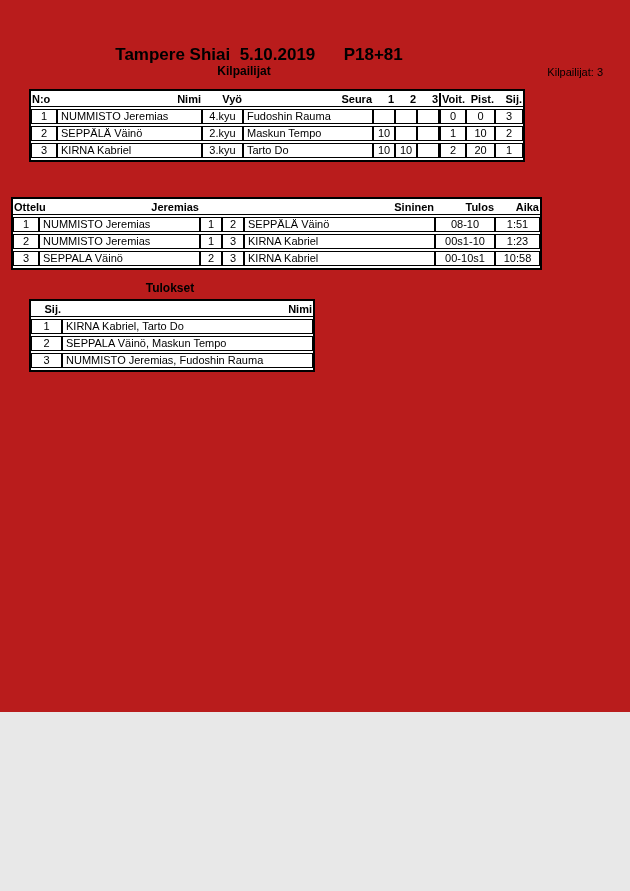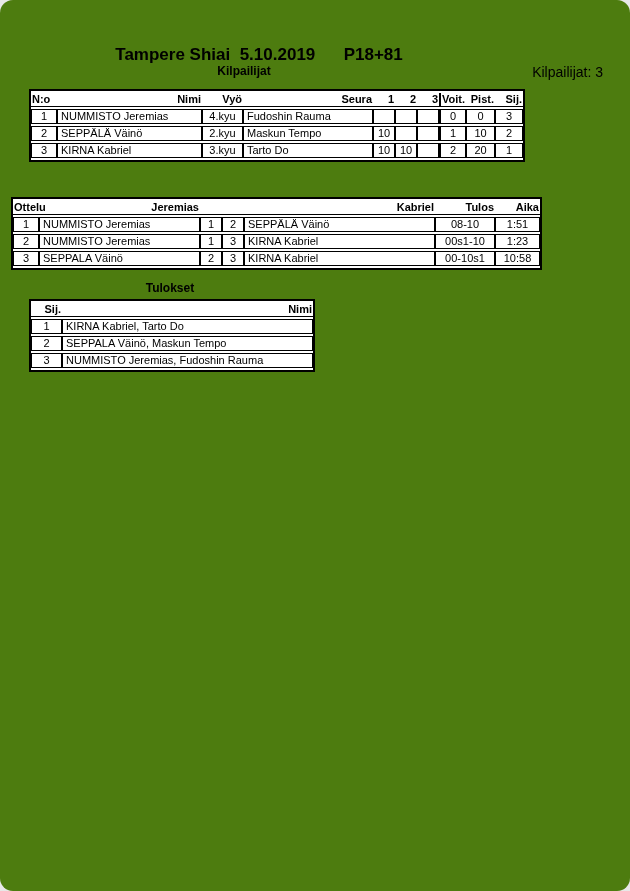--- a/index.html
+++ b/index.html
@@ -1,32 +1,32 @@
 <!DOCTYPE html>
 <html><head>
 <meta charset="utf-8">
 <style>
   html,body{margin:0;padding:0;background:#e8e8e8;}
   .page{
-    position:relative;width:630px;height:891px;background:#4d7c0f;
+    position:relative;width:630px;height:712px;background:#b91c1c;
     font-family:"Liberation Sans","DejaVu Sans",sans-serif;color:#000;
-    margin:0 auto;overflow:hidden;border-radius:13px;
+    margin:0 auto;overflow:hidden;
   }
   .title{
     position:absolute;top:46px;left:0;width:518px;text-align:center;
     font-size:17px;line-height:17px;font-weight:bold;white-space:pre;
   }
   .sectitle{
     position:absolute;font-size:12px;line-height:14px;font-weight:bold;text-align:center;
   }
   .sub-kilpailijat{top:64px;left:8px;width:472px;}
   .sub-ottelut{top:177px;left:0;width:552px;}
   .sub-tulokset{top:281px;left:0;width:340px;}
   .count{
-    position:absolute;top:67px;right:27px;font-size:14px;line-height:11px;
+    position:absolute;top:67px;right:27px;font-size:11px;line-height:11px;
   }
   .twrap{position:absolute;border:2px solid #000;background:#fff;}
   .t1{left:29px;top:89px;}
   .t2{left:11px;top:197px;}
   .t3{left:29px;top:299px;}
   table{border-collapse:separate;border-spacing:0 2px;table-layout:fixed;}
   .t1 table{width:492px;}
   .t2 table{width:527px;}
   .t3 table{width:282px;}
   th,td{
@@ -130,21 +130,21 @@
         <col style="width:191px">
           <col style="width:60px">
           <col style="width:45px">
       </colgroup>
       <thead>
         <tr>
           <th class="al">Ottelu</th>
           <th>Jeremias</th>
           <th></th>
           <th></th>
-          <th>Kabriel</th>
+          <th>Sininen</th>
           <th>Tulos</th>
           <th>Aika</th>
         </tr>
       </thead>
       <tbody>
         <tr>
           <td class="c">1</td>
           <td class="l">NUMMISTO Jeremias</td>
           <td class="c">1</td>
           <td class="c">2</td>

